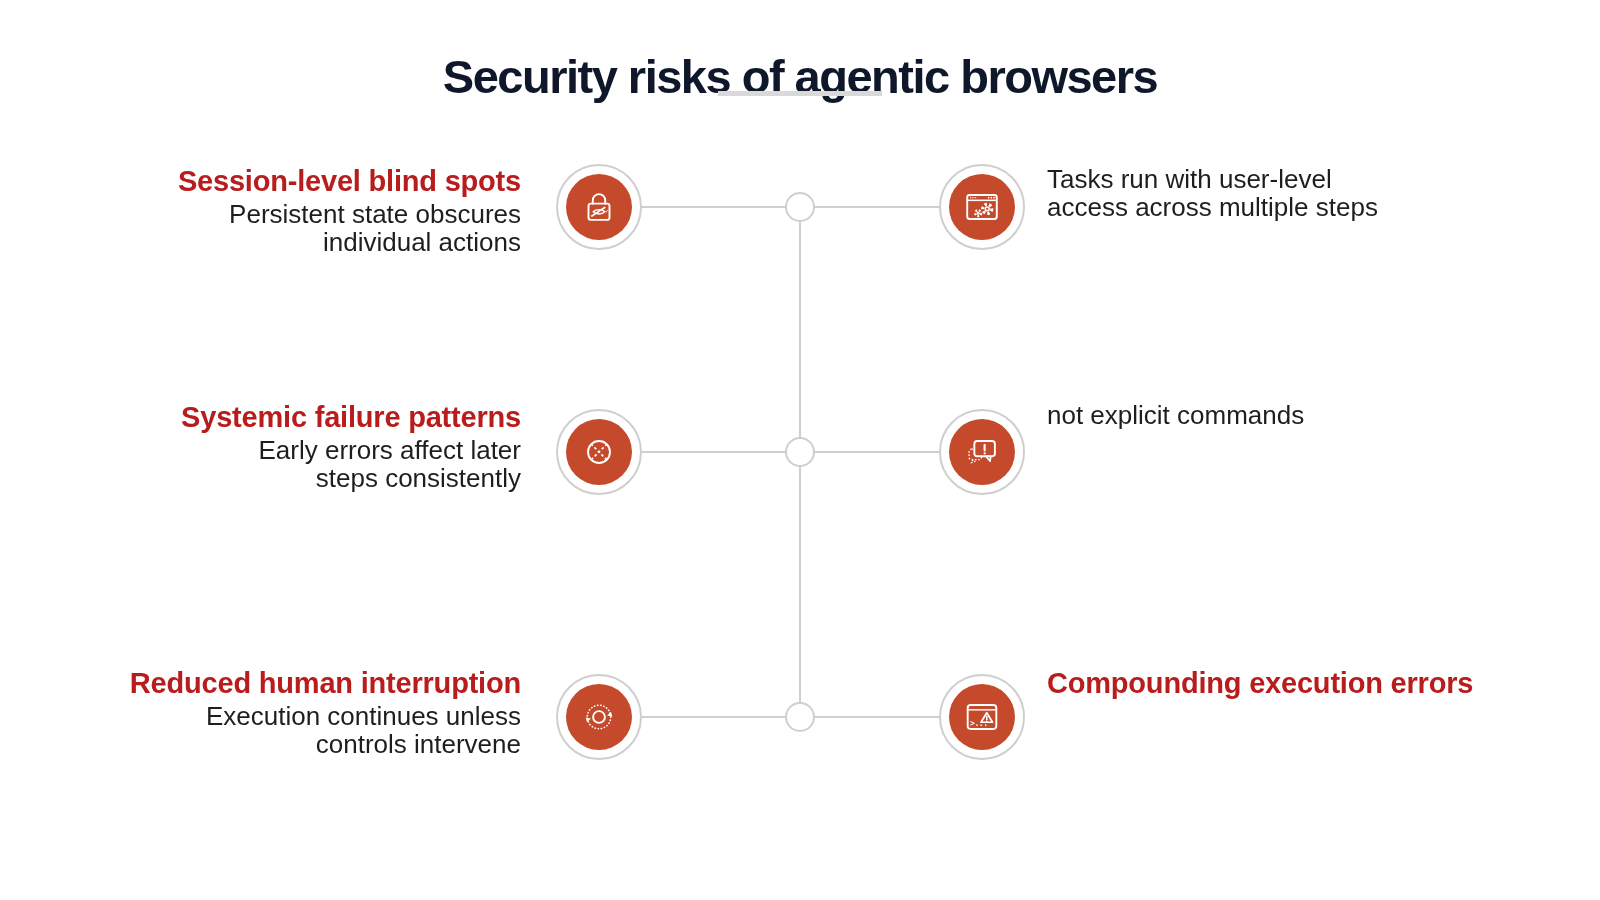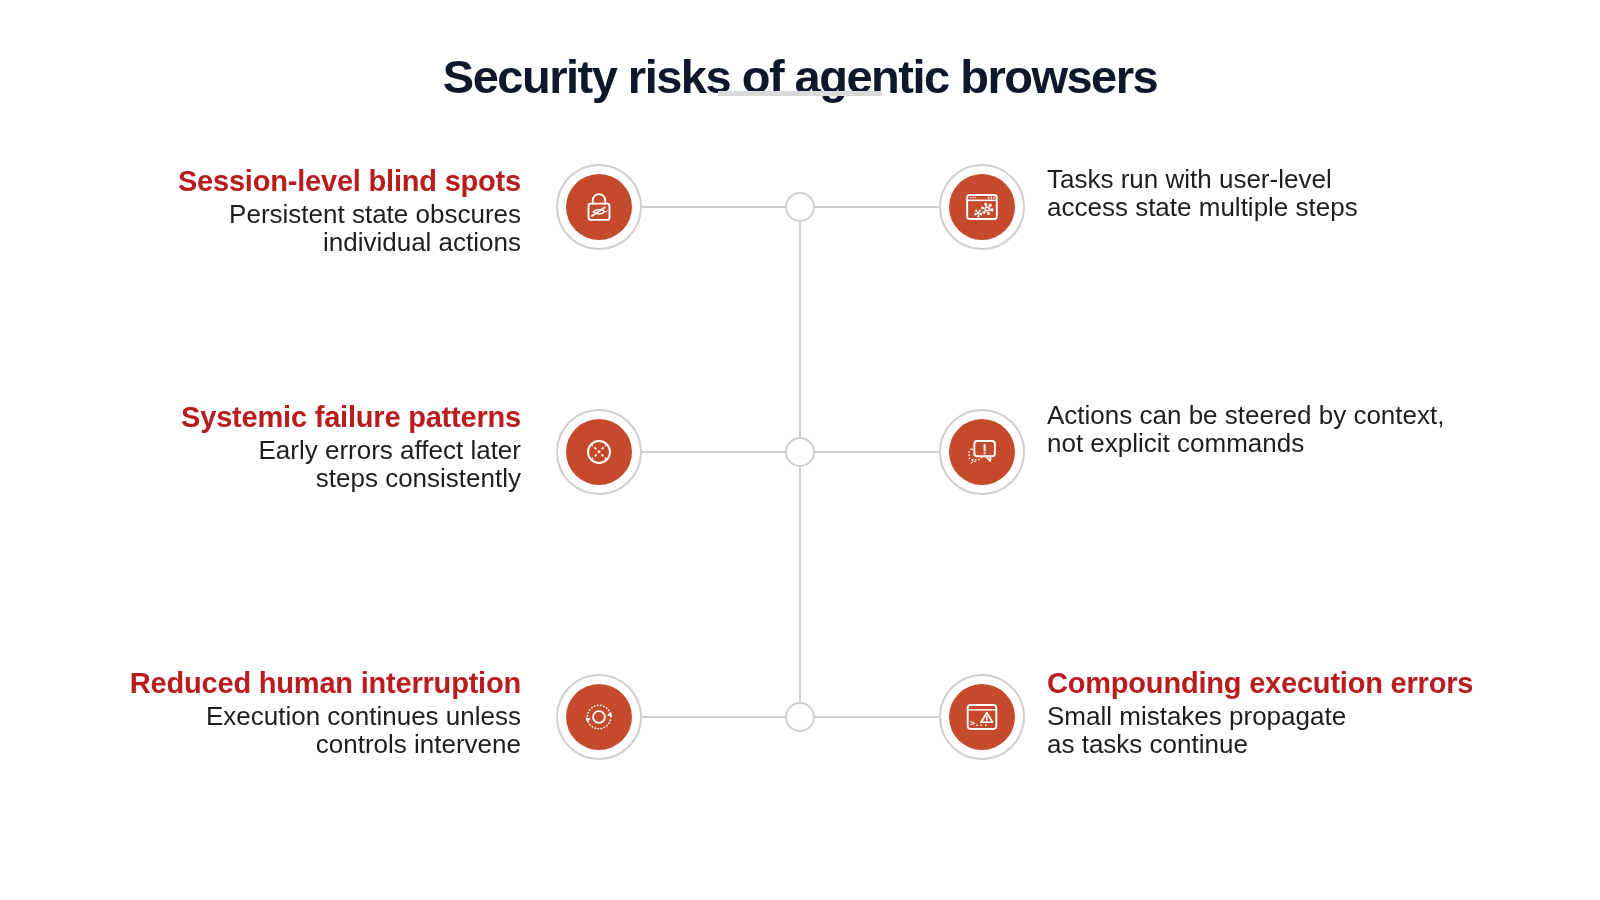--- a/index.html
+++ b/index.html
@@ -94,21 +94,21 @@
         <circle cx="27.5" cy="24" r="4.8" fill="none" stroke="#fff" stroke-width="3.2" stroke-dasharray="2.5 2.3"></circle>
         <circle cx="27.5" cy="24" r="2" fill="none" stroke="#fff" stroke-width="1.6"></circle>
         <circle cx="18" cy="28.5" r="3" fill="none" stroke="#fff" stroke-width="2.6" stroke-dasharray="1.9 1.7"></circle>
         <circle cx="18" cy="28.5" r="1" fill="none" stroke="#fff" stroke-width="1.3"></circle>
       </svg>
     </div>
   </div>
   <div class="textblock right r1">
     <div class="item-desc">
       <div>Tasks run with user-level</div>
-      <div>access state multiple steps</div>
+      <div>access across multiple steps</div>
     </div>
   </div>
 
   <div class="textblock left r2">
     <div class="item-heading">Systemic failure patterns</div>
     <div class="item-desc">
       <div>Early errors affect later</div>
       <div>steps consistently</div>
     </div>
   </div>
@@ -130,21 +130,20 @@
         <path d="M12.5 30 l-1.5 3.2 l4.5 -1.7" fill="none" stroke="#fff" stroke-width="1.3" stroke-dasharray="1.6 1.6"></path>
         <rect x="14" y="10.5" width="21.5" height="16" rx="3" style="fill:var(--accent,#c44a2b)" stroke="#fff" stroke-width="2"></rect>
         <path d="M26 26.5 l4.5 5 l0.5 -5 Z" style="fill:var(--accent,#c44a2b)" stroke="#fff" stroke-width="1.8" stroke-linejoin="round"></path>
         <line x1="24.75" y1="14.5" x2="24.75" y2="20.5" stroke="#fff" stroke-width="2.2" stroke-linecap="round"></line>
         <circle cx="24.75" cy="23.4" r="1.2" fill="#fff"></circle>
       </svg>
     </div>
   </div>
   <div class="textblock right r2">
     <div class="item-desc">
-      <div>Actions can be steered by context,</div>
       <div>not explicit commands</div>
     </div>
   </div>
 
   <div class="textblock left r3">
     <div class="item-heading">Reduced human interruption</div>
     <div class="item-desc">
       <div>Execution continues unless</div>
       <div>controls intervene</div>
     </div>
@@ -168,19 +167,15 @@
         <line x1="7" y1="14.5" x2="37" y2="14.5" stroke="#fff" stroke-width="1.5"></line>
         <text x="9.5" y="31" font-size="8.5" font-weight="bold" fill="#fff" font-family="DejaVu Sans Mono, monospace" letter-spacing="-0.5">&gt;...</text>
         <path d="M27 17.5 l6 10 h-12 Z" fill="none" stroke="#fff" stroke-width="1.8" stroke-linejoin="round"></path>
         <line x1="27" y1="21.5" x2="27" y2="25" stroke="#fff" stroke-width="1.7" stroke-linecap="round"></line>
         <circle cx="27" cy="26.8" r="0.9" fill="#fff"></circle>
       </svg>
     </div>
   </div>
   <div class="textblock right r3">
     <div class="item-heading">Compounding execution errors</div>
-    <div class="item-desc">
-      <div>Small mistakes propagate</div>
-      <div>as tasks continue</div>
-    </div>
   </div>
 
 </div>
 
 </body></html>

